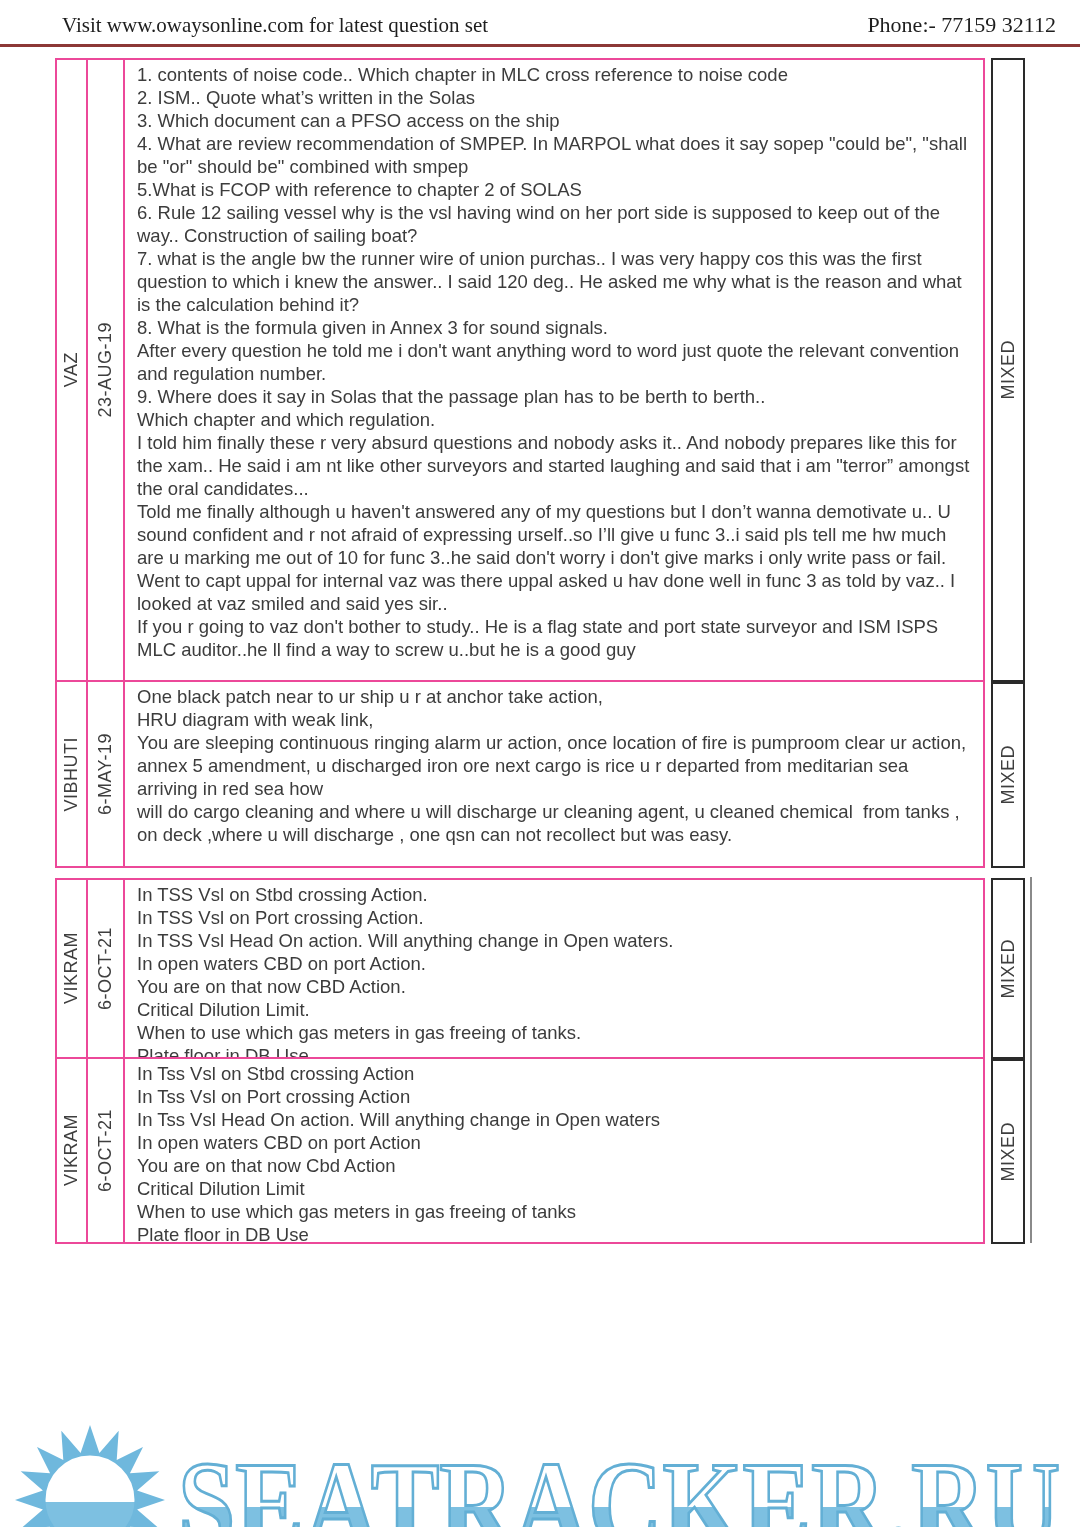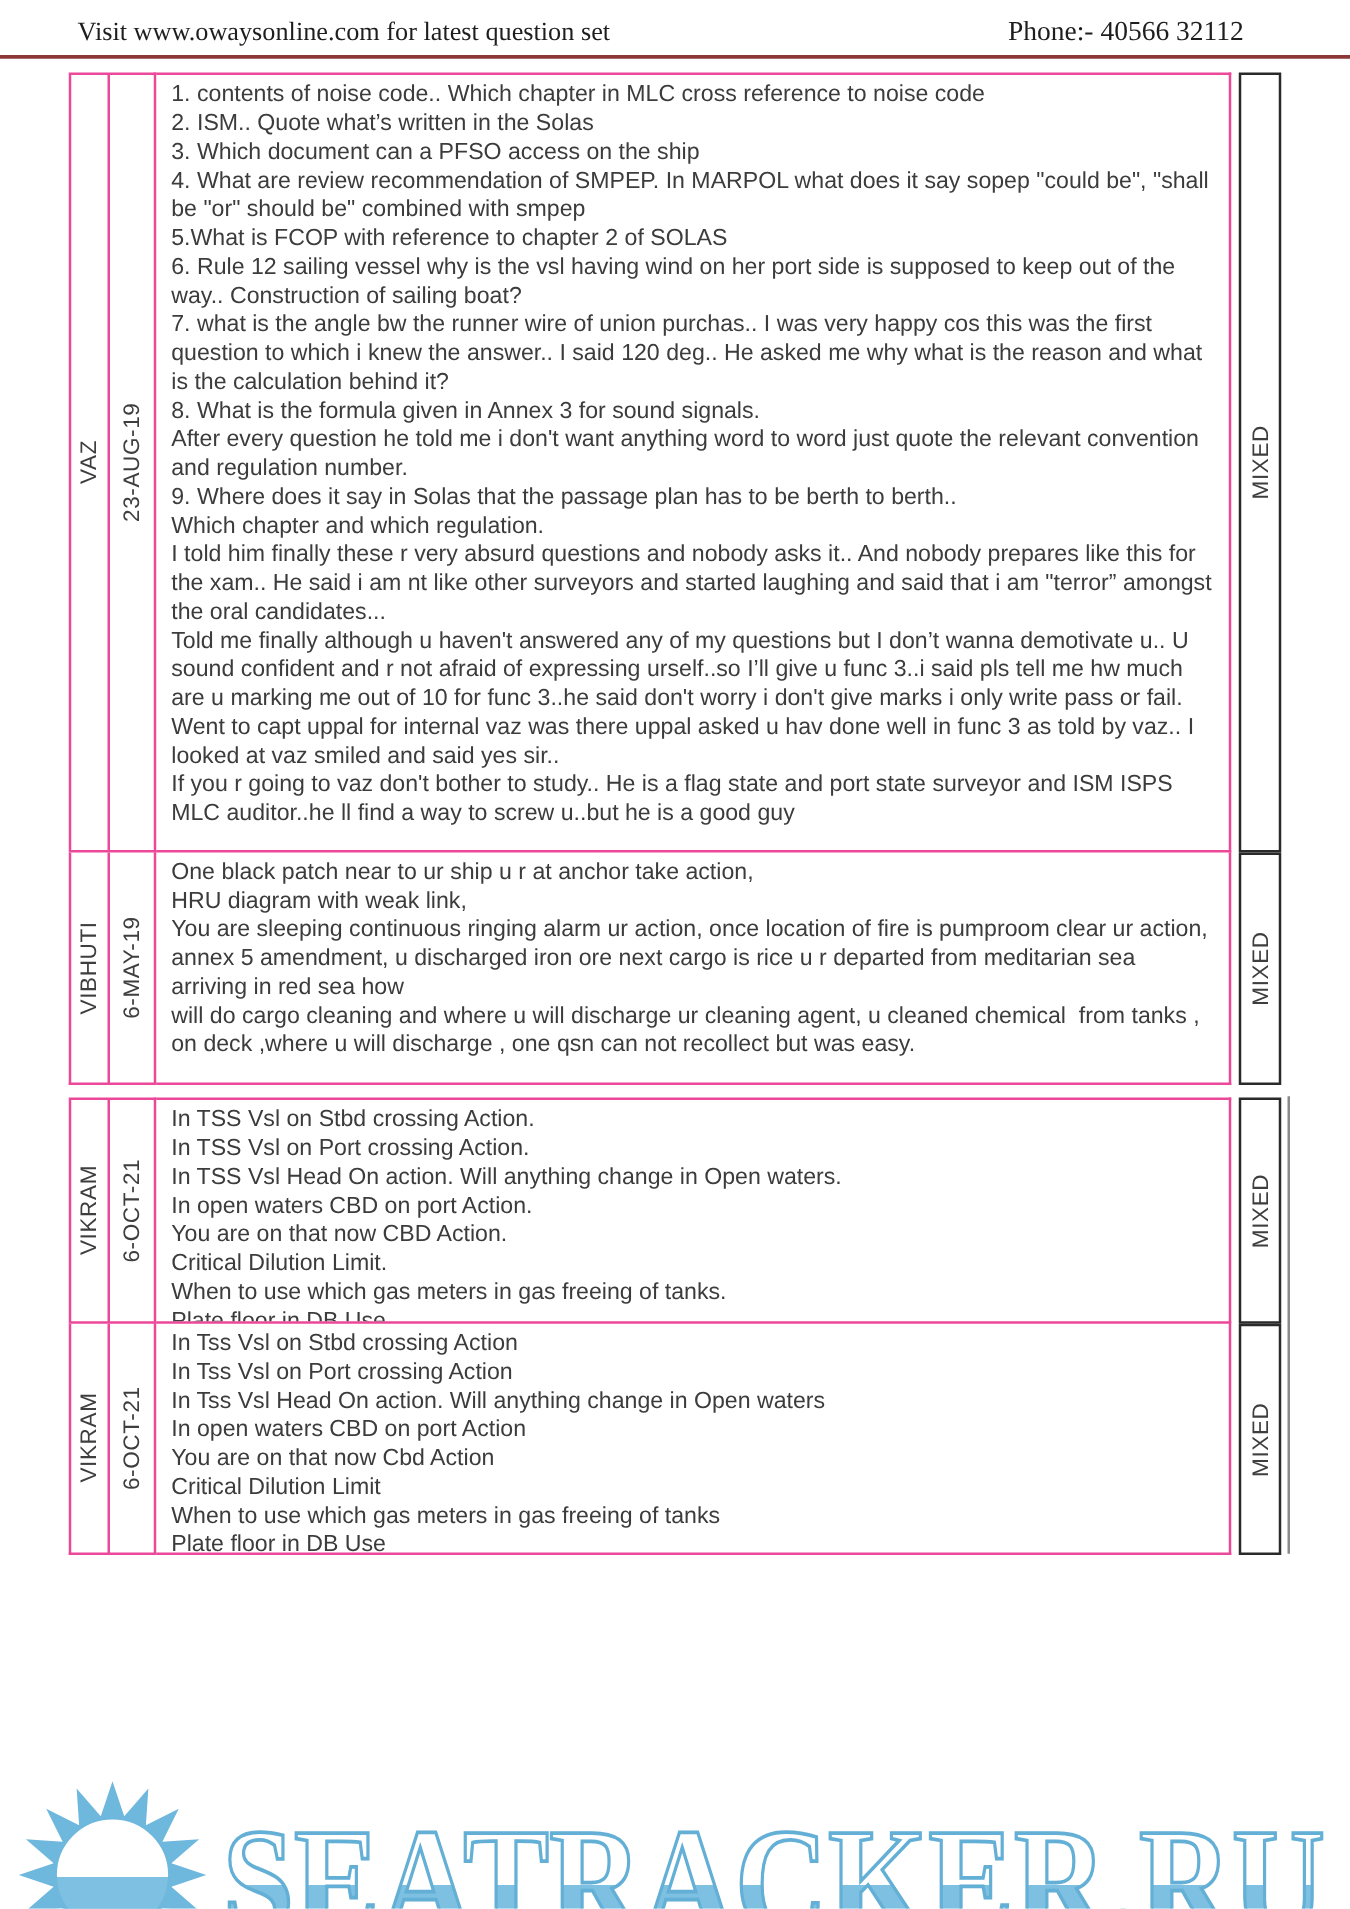--- a/index.html
+++ b/index.html
@@ -4,21 +4,21 @@
 <style>
   html,body { margin:0; padding:0; background:#ffffff; }
   .page {
     position:relative; width:1080px; height:1527px; background:#ffffff;
     font-family:"Liberation Sans", sans-serif; overflow:hidden;
   }
 
   
   .header {
     display:flex; justify-content:space-between; align-items:baseline;
-    padding:12px 85px 6px 62px;
+    padding:12px 24px 6px 62px;
     border-bottom:3px solid #8c3836;
     font-family:"Liberation Serif", serif;
     font-size:21px; color:#1e1e1e;
   }
   .header .right { font-size:22px; }
 
   
   .table-wrap { margin:11px 0 0 55px; width:972px; }
   .trow { display:flex; align-items:stretch; }
   .cell {
@@ -62,21 +62,21 @@
   
   .logo { position:absolute; left:10px; top:1420px; width:1060px; height:160px; }
 </style>
 </head>
 <body>
 
 <div class="page">
 
   <div class="header">
     <span class="left">Visit www.owaysonline.com for latest question set</span>
-    <span class="right">Phone:- 40566 32112</span>
+    <span class="right">Phone:- 77159 32112</span>
   </div>
 
   <div class="table-wrap">
 
     <div class="trow r1">
       <div class="cell name-cell">
         <span class="vtext">VAZ</span>
       </div>
       <div class="cell date-cell">
         <span class="vtext">23-AUG-19</span>

